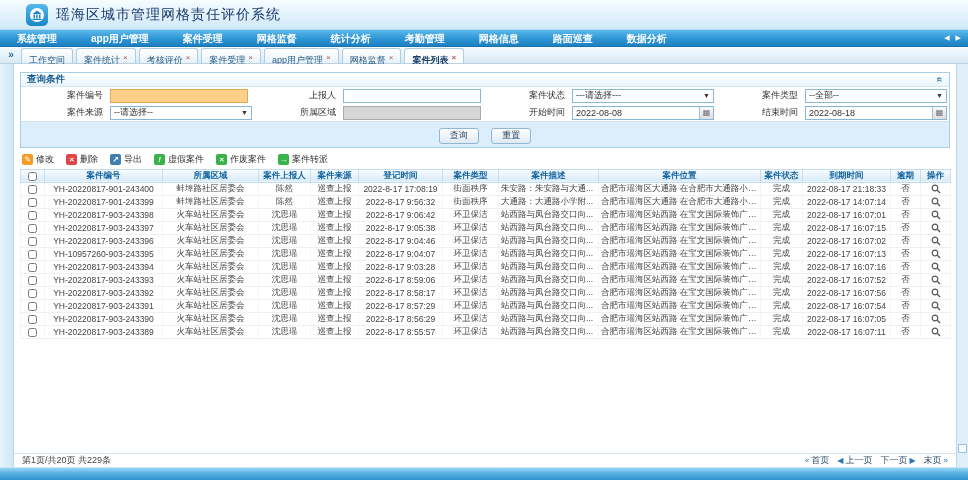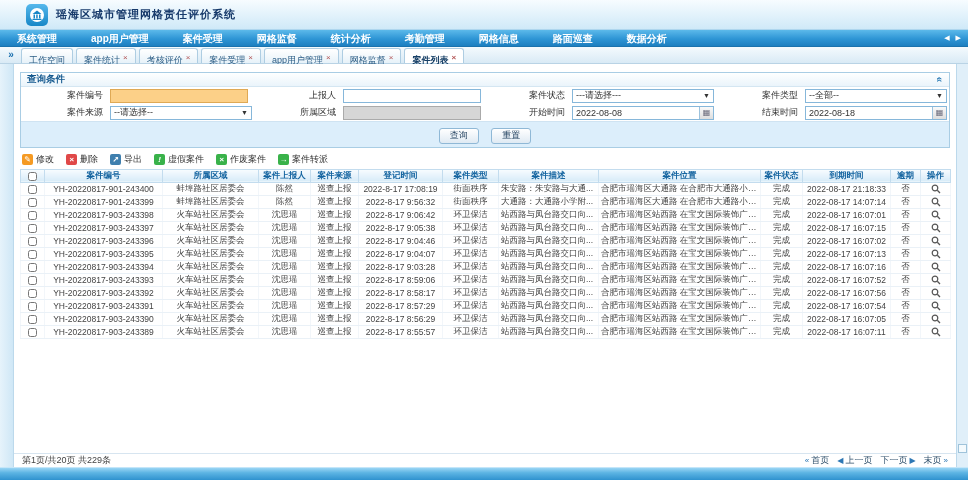--- a/index.html
+++ b/index.html
@@ -5,21 +5,21 @@
   * { box-sizing: border-box; margin: 0; padding: 0; }
   body { font-family: "Liberation Sans", "DejaVu Sans", sans-serif; }
   .screen { position: relative; width: 968px; height: 480px; overflow: hidden; background: #cfe7f6; }
 
   
   .topbar { height: 30px; background: linear-gradient(#f7fcff, #cfe9f8); border-bottom: 1px solid #aed6ee;
             display: flex; justify-content: space-between; align-items: center; padding: 0 8px 0 26px; }
   .brand { display: flex; align-items: center; gap: 8px; }
   .logo { width: 22px; height: 22px; border-radius: 5px; background: linear-gradient(#55b8ec, #1787c7);
           display: grid; place-items: center; }
-  .app-title { font-size: 11px; font-weight: bold; color: #173a6b; letter-spacing: 1px; }
+  .app-title { font-size: 14px; font-weight: normal; color: #173a6b; letter-spacing: 1px; }
   .userbox { font-size: 9px; color: #1a5f9e; text-align: right; line-height: 11px; padding-top: 2px; }
   .userbox .row1 { display: flex; align-items: center; gap: 4px; justify-content: flex-end; }
   .userbox a { cursor: pointer; }
   .userbox .row2 { display: flex; align-items: center; gap: 3px; justify-content: center; color: #e79600; }
   .mini-ic { display: inline-block; width: 9px; height: 9px; border-radius: 2px; }
   .ic-user { background: #2d94d4; position: relative; }
   .ic-user::before { content:""; position:absolute; left:2.5px; top:1px; width:4px; height:4px; border-radius:50%; background:#fff; }
   .ic-user::after { content:""; position:absolute; left:1px; top:5px; width:7px; height:3px; border-radius:2px 2px 0 0; background:#fff; }
   .ic-logout { background: #f0b61e; border: 1px solid #d49a00; }
 
@@ -372,21 +372,21 @@
               <td title="完成">完成</td>
               <td title="2022-08-17 16:07:02">2022-08-17 16:07:02</td>
               <td title="否">否</td>
               <td class="op-cell"><svg width="10" height="10" viewBox="0 0 10 10">
                   <circle cx="4" cy="4" r="2.8" fill="none" stroke="#555" stroke-width="1.2"></circle>
                   <line x1="6.3" y1="6.3" x2="9" y2="9" stroke="#555" stroke-width="1.3"></line>
                 </svg></td>
             </tr>
             <tr>
               <td><input type="checkbox" style=""></td>
-              <td title="YH-20220817-903-243395">YH-20220817-903-243395</td>
+              <td title="YH-20220817-903-243395">YH-10957260-903-243395</td>
               <td title="火车站社区居委会">火车站社区居委会</td>
               <td title="沈思瑶">沈思瑶</td>
               <td title="巡查上报">巡查上报</td>
               <td title="2022-8-17 9:04:07">2022-8-17 9:04:07</td>
               <td title="环卫保洁">环卫保洁</td>
               <td title="站西路与凤台路交口向..." class="left">站西路与凤台路交口向...</td>
               <td title="合肥市瑶海区站西路 在宝文国际装饰广场附近">合肥市瑶海区站西路 在宝文国际装饰广场附近</td>
               <td title="完成">完成</td>
               <td title="2022-08-17 16:07:13">2022-08-17 16:07:13</td>
               <td title="否">否</td>

